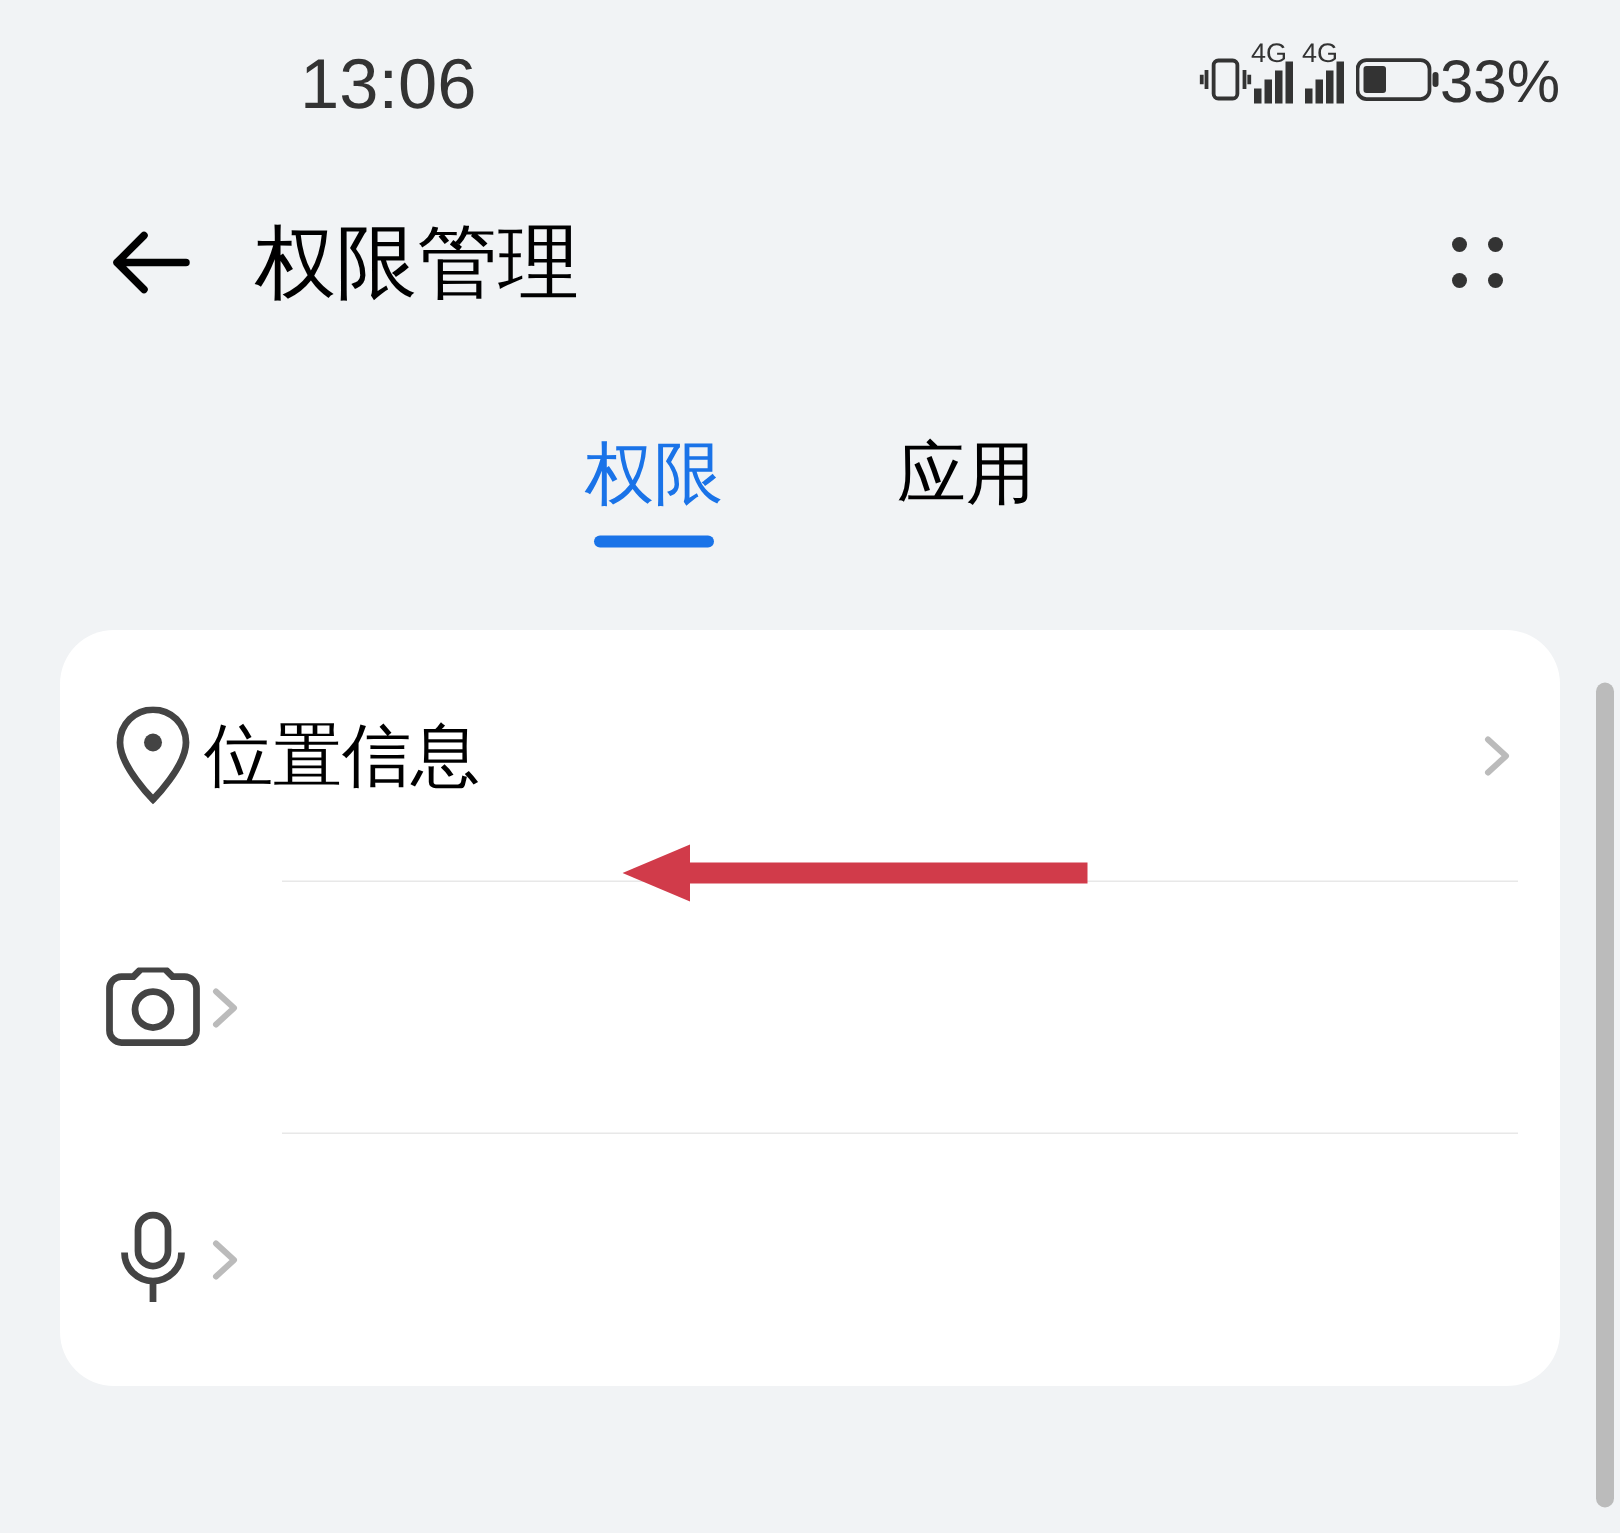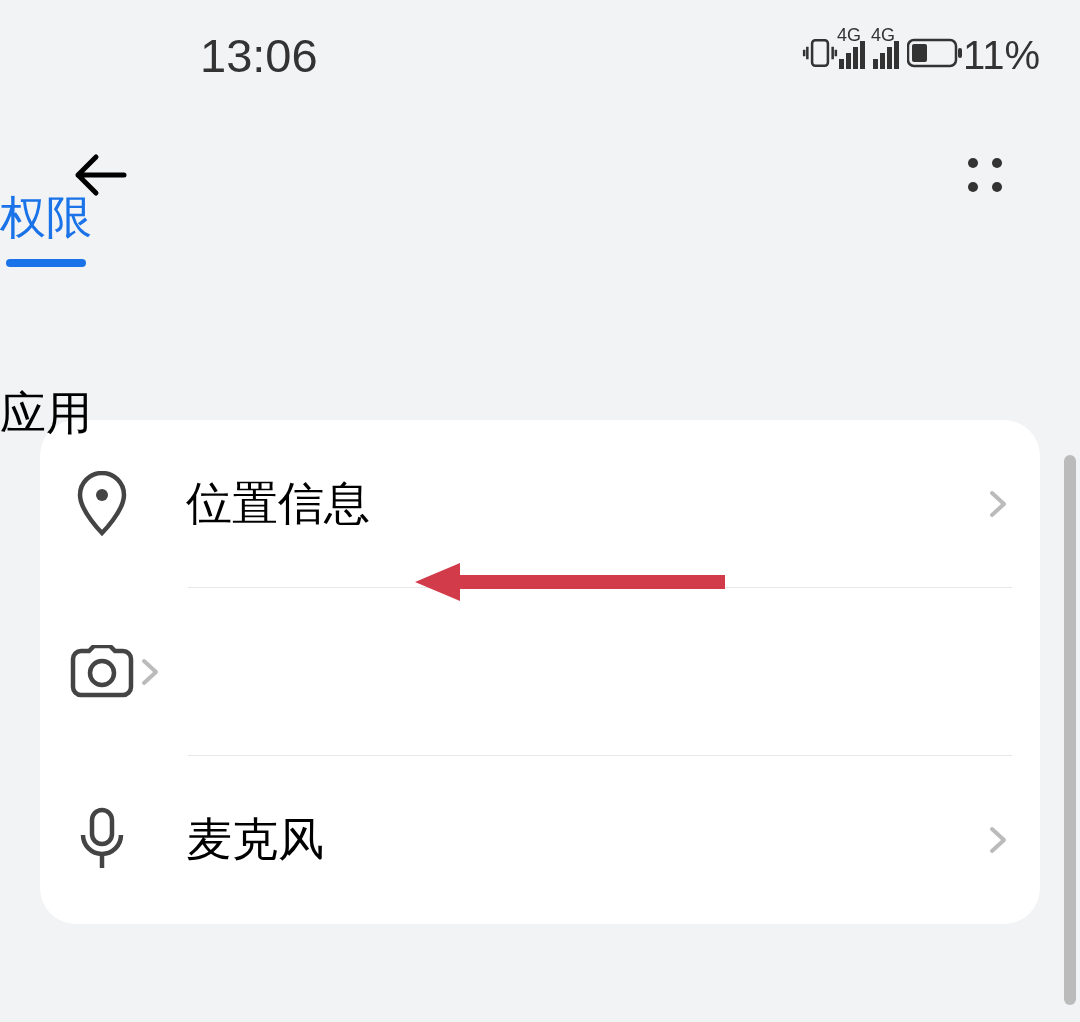--- a/index.html
+++ b/index.html
@@ -73,25 +73,24 @@
     }
     .more-dot {
       width: 10px;
       height: 10px;
       background: #333;
       border-radius: 50%;
     }
     .tabs {
       height: 130px;
       display: flex;
-      align-items: flex-start;
+      align-items: center;
       justify-content: center;
       gap: 116px;
       margin-top: 20px;
-      flex-direction: column;
     }
     .tab {
       font-size: 46px;
       color: #000000;
       position: relative;
       padding-bottom: 18px;
     }
     .tab.active {
       color: #1a73e8;
       font-weight: 500;
@@ -130,21 +129,20 @@
     }
     .item-icon {
       width: 68px;
       height: 68px;
       display: flex;
       align-items: center;
       justify-content: center;
       flex-shrink: 0;
     }
     .item-label {
-      margin-left: 50px;
       font-size: 46px;
       color: #000;
       flex: 1;
     }
     .chevron {
       width: 28px;
       height: 28px;
       flex-shrink: 0;
     }
     .annotation-arrow {
@@ -189,30 +187,31 @@
       <span style="width:5px;height:22px;background:#333;"></span>
       <span style="width:5px;height:28px;background:#333;"></span>
     </span>
     <span style="margin-left:8px;">
       <svg width="56" height="30" viewBox="0 0 56 30">
         <rect x="1" y="2" width="48" height="26" rx="6" fill="none" stroke="#333" stroke-width="2.5"></rect>
         <rect x="5" y="6" width="15" height="18" rx="2" fill="#333"></rect>
         <rect x="51" y="10" width="4" height="10" rx="2" fill="#333"></rect>
       </svg>
     </span>
-    <span class="status-battery-text">11%</span>
+    <span class="status-battery-text">33%</span>
   </div>
 </div>
 
 <div class="header">
   <div class="back-btn">
     <svg width="56" height="50" viewBox="0 0 56 50">
       <path d="M52 25 H6 M6 25 L24 7 M6 25 L24 43" stroke="#000" stroke-width="5" fill="none" stroke-linecap="round" stroke-linejoin="round"></path>
     </svg>
   </div>
+  <span class="header-title">权限管理</span>
   <div class="more-btn">
     <span class="more-dot"></span>
     <span class="more-dot"></span>
     <span class="more-dot"></span>
     <span class="more-dot"></span>
   </div>
 </div>
 
 <div class="tabs">
   <div class="tab active">权限</div>
@@ -250,21 +249,20 @@
   </div>
 
   <div class="list-item">
     <span class="item-icon">
       <svg width="50" height="66" viewBox="0 0 50 66" fill="none" stroke="#444" stroke-width="4.5">
         <rect x="15" y="3" width="20" height="34" rx="10"></rect>
         <path d="M6 28 a19 19 0 0 0 38 0"></path>
         <path d="M25 47 v14"></path>
       </svg>
     </span>
-    <span class="item-label">麦克风</span>
     <span class="chevron">
       <svg width="28" height="28" viewBox="0 0 28 28">
           <path d="M8 3 L20 14 L8 25" stroke="#bbb" stroke-width="4" fill="none" stroke-linecap="round" stroke-linejoin="round"></path>
         </svg>
     </span>
   </div>
 </div>
 
 <div class="annotation-arrow">
   <svg width="320" height="50" viewBox="0 0 320 50">

